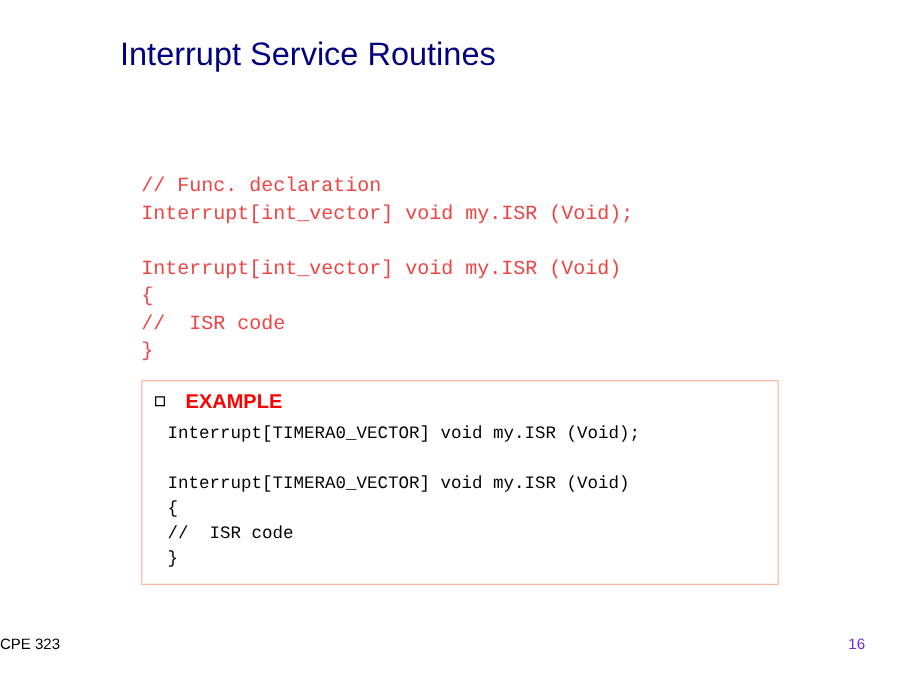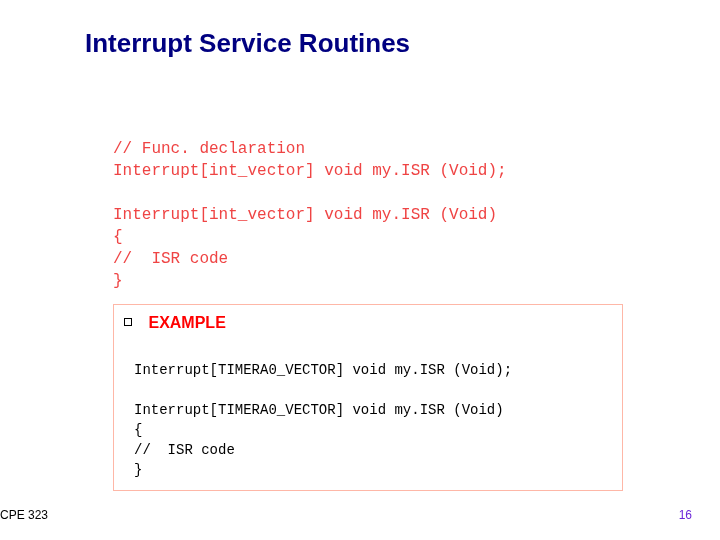--- a/index.html
+++ b/index.html
@@ -13,24 +13,24 @@
     overflow: hidden;
   }
   .slide {
     position: relative;
     width: 720px;
     height: 540px;
     box-sizing: border-box;
   }
   .title {
     position: absolute;
-    left: 85px;
+    left: 96px;
     top: 28px;
     font-size: 26px;
-    font-weight: bold;
+    font-weight: normal;
     color: #000080;
   }
   .line1 {
     position: absolute;
     left: 80px;
     top: 94px;
     width: 570px;
     height: 24px;
   }
   .sq-bullet {
@@ -64,21 +64,21 @@
   .example-box {
     position: absolute;
     left: 113px;
     top: 304px;
     width: 510px;
     border: 1px solid #feb7a7;
     box-sizing: border-box;
     padding: 8px 6px 10px 6px;
   }
   .example-head-row {
-    margin-bottom: 28px;
+    margin-bottom: 6px;
     margin-left: 4px;
   }
   .sq-bullet-small {
     display: inline-block;
     vertical-align: middle;
     width: 8px;
     height: 8px;
     border: 1px solid #000;
     box-sizing: border-box;
     margin-right: 12px;

